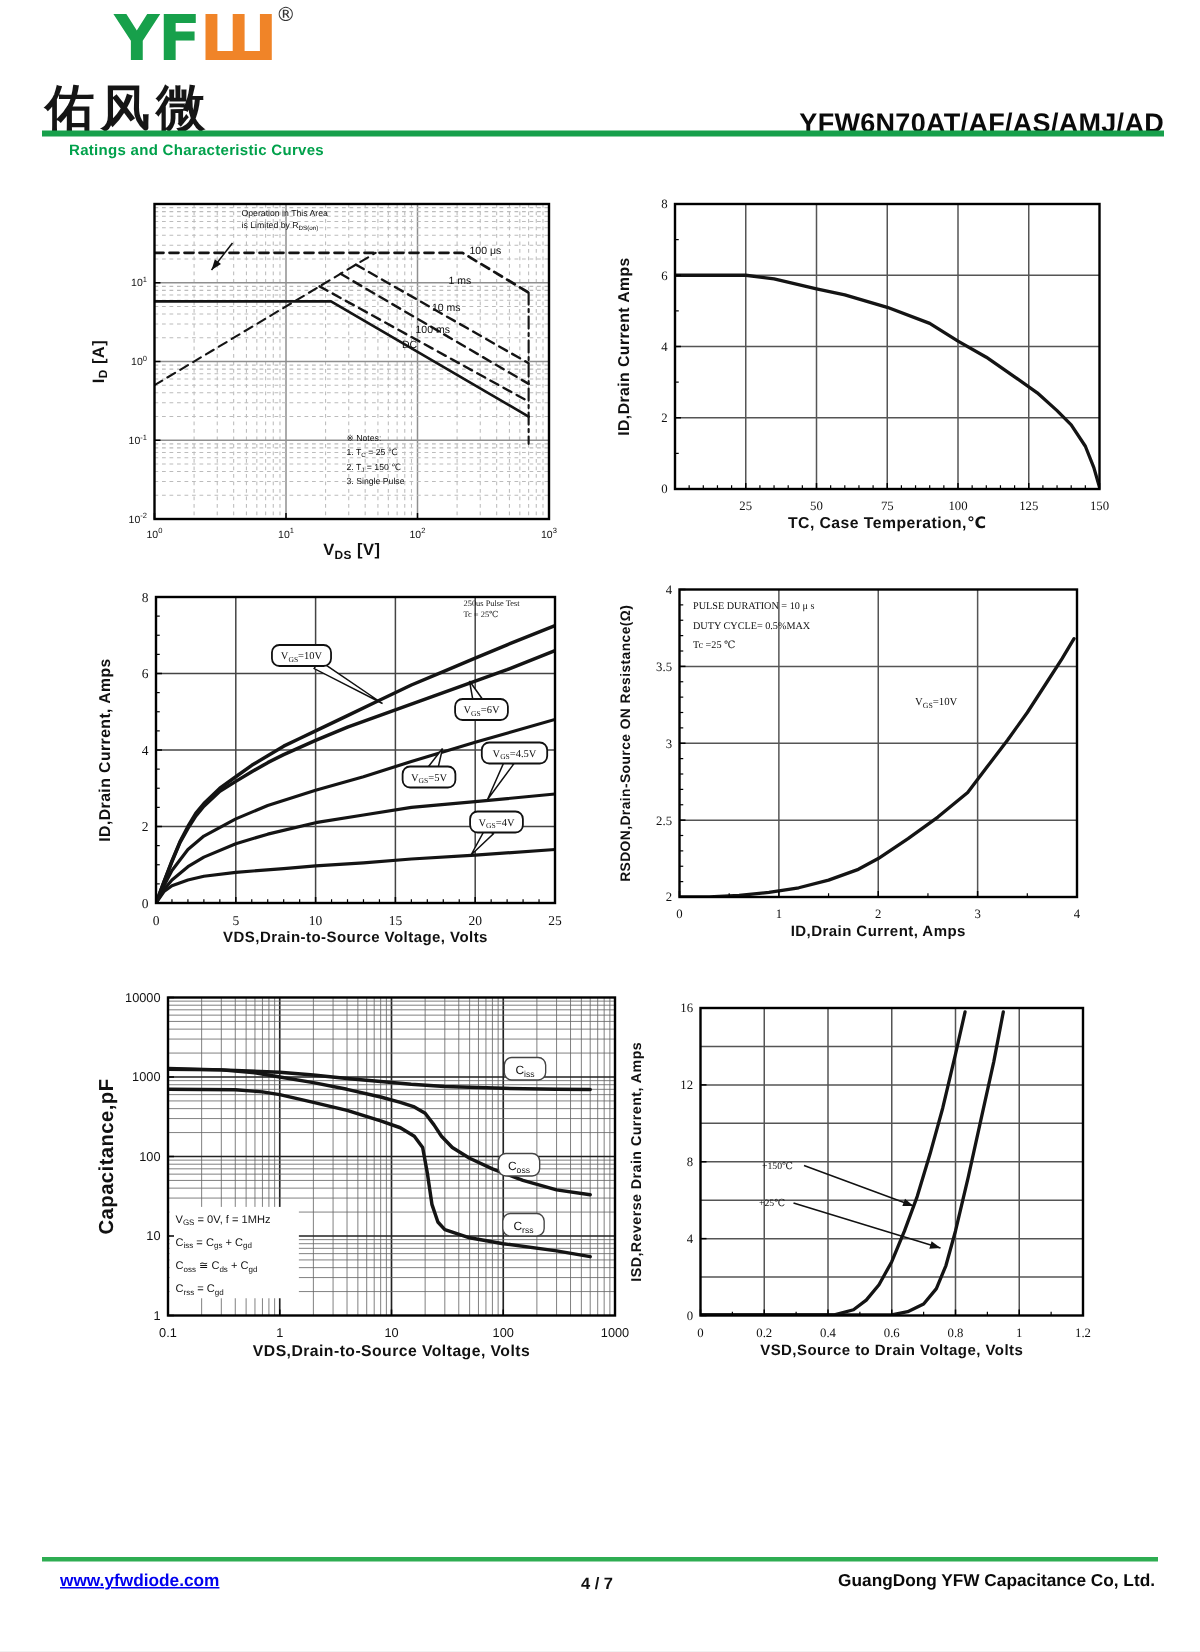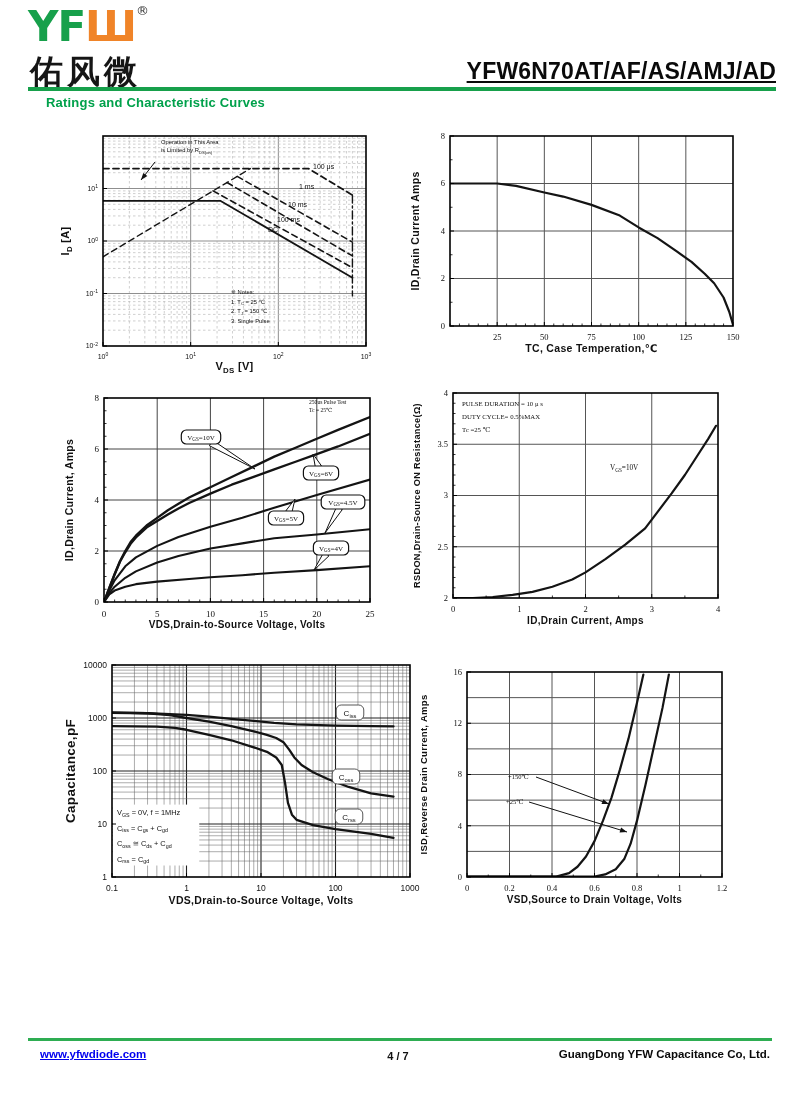--- a/index.html
+++ b/index.html
@@ -1,27 +1,27 @@
 <!DOCTYPE html>
 <html><head>
 <meta charset="utf-8">
 <style>
   html,body{margin:0;padding:0;background:#e8e8e8;}
   .page{position:relative;width:800px;height:1101px;background:#ffffff;overflow:hidden;
         font-family:"Liberation Sans","DejaVu Sans",sans-serif;color:#111;}
   .abs{position:absolute;}
   .logo-line{left:28px;top:4px;font-weight:bold;font-family:"DejaVu Sans",sans-serif;
              font-size:42px;line-height:1;letter-spacing:-1px;}
-  .logo-yf{color:#17A04B;}
+  .logo-yf{color:#17A04B;margin-left:48px;}
   .logo-w{color:#F08428;}
   .logo-reg{font-size:13px;color:#333;vertical-align:26px;font-weight:normal;letter-spacing:0;}
   .logo-cn{left:30px;top:50px;font-size:33px;font-weight:bold;letter-spacing:4px;color:#151515;}
-  .part-number{right:24px;top:58px;font-size:23px;font-weight:bold;color:#0a0a0a;letter-spacing:0.2px;text-decoration:underline;}
+  .part-number{right:24px;top:72px;font-size:18px;font-weight:bold;color:#0a0a0a;letter-spacing:0.2px;text-decoration:underline;}
   .rule-top{left:28px;right:24px;top:87px;height:4px;background:#17A04B;}
-  .section-title{left:46px;top:95px;font-size:13px;font-weight:bold;color:#00A14B;letter-spacing:0.2px;}
+  .section-title{left:46px;top:95px;font-size:10px;font-weight:bold;color:#00A14B;letter-spacing:0.2px;}
   .rule-bottom{left:28px;right:28px;top:1038px;height:3px;background:#2EAD52;}
   .footer-web{left:40px;top:1048px;font-size:11.5px;font-weight:bold;color:#0000EE;
               text-decoration:underline;text-align:center;}
   .footer-page{left:0;right:4px;top:1050px;text-align:center;font-size:11px;font-weight:bold;}
   .footer-company{right:30px;top:1048px;font-size:11.5px;font-weight:bold;color:#0a0a0a;}
   svg.chart{position:absolute;overflow:visible;}
 </style>
 </head>
 <body>
 

